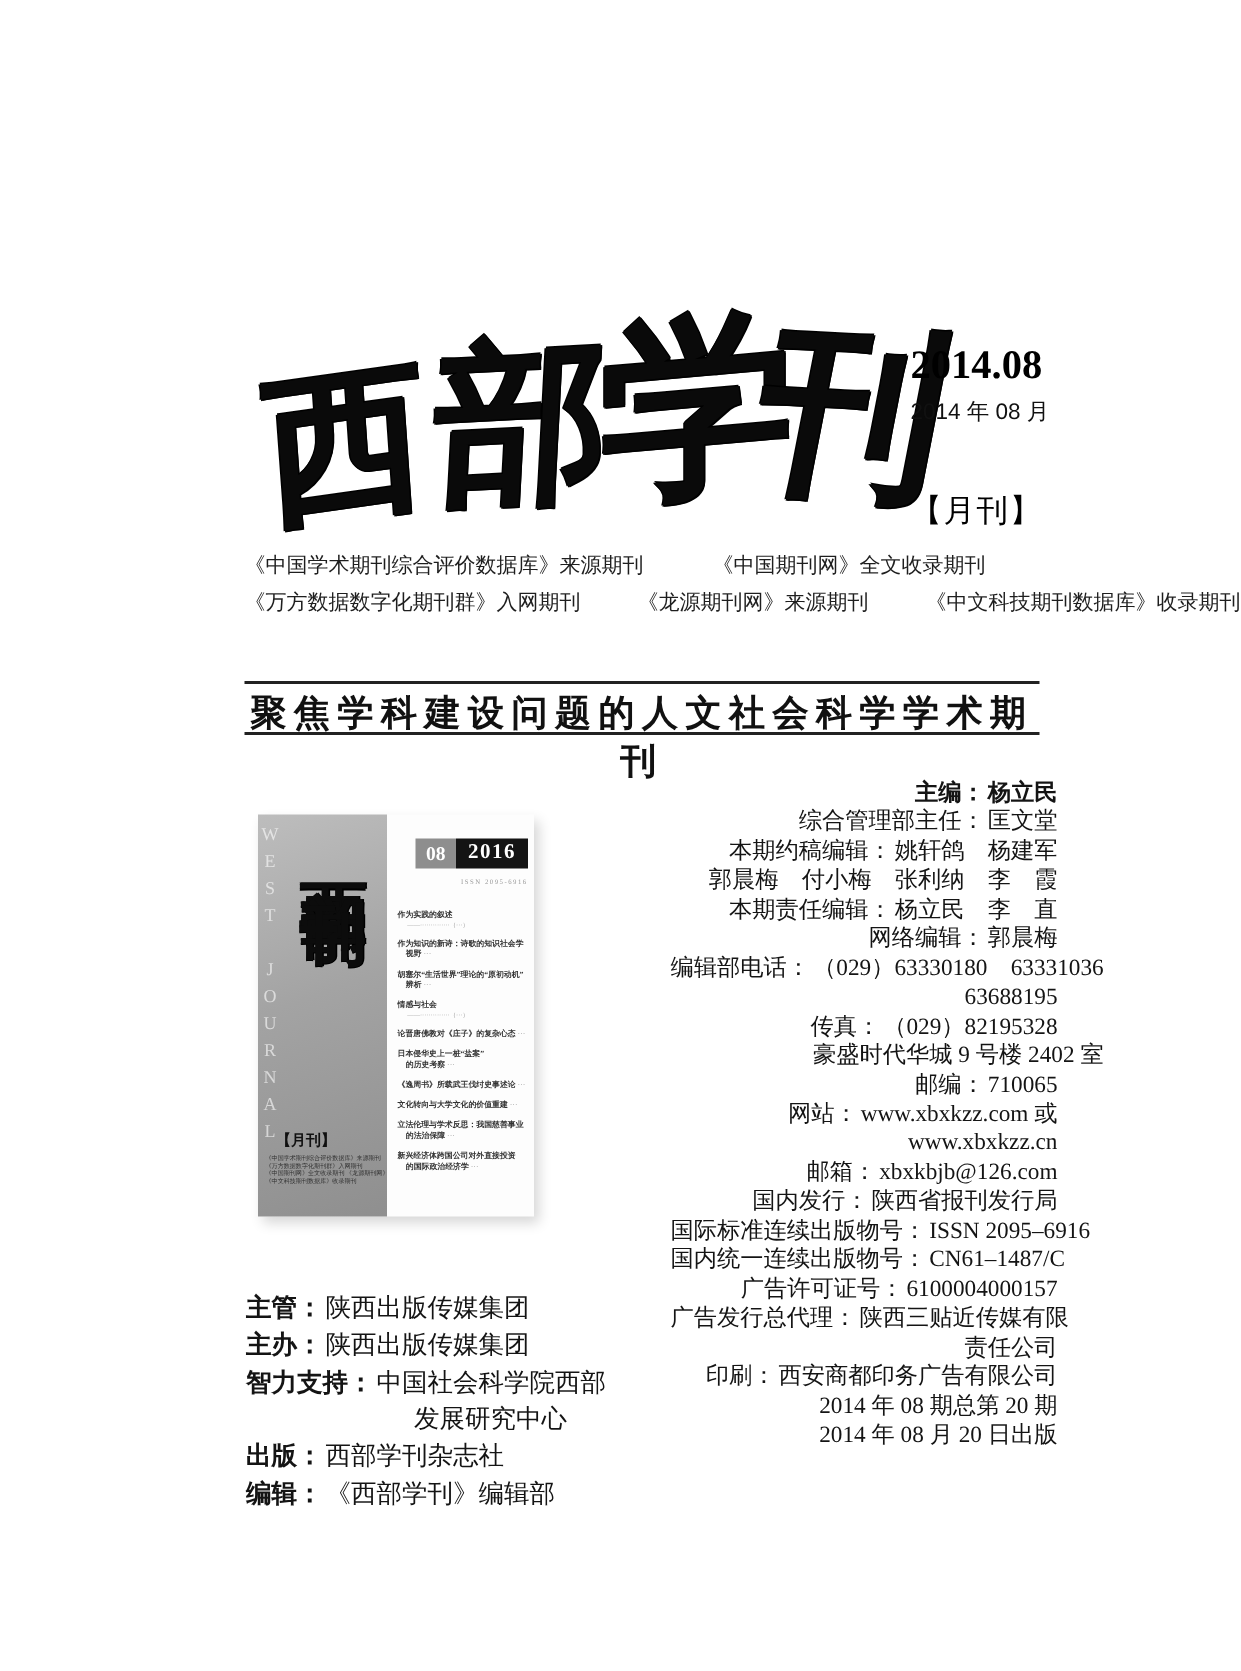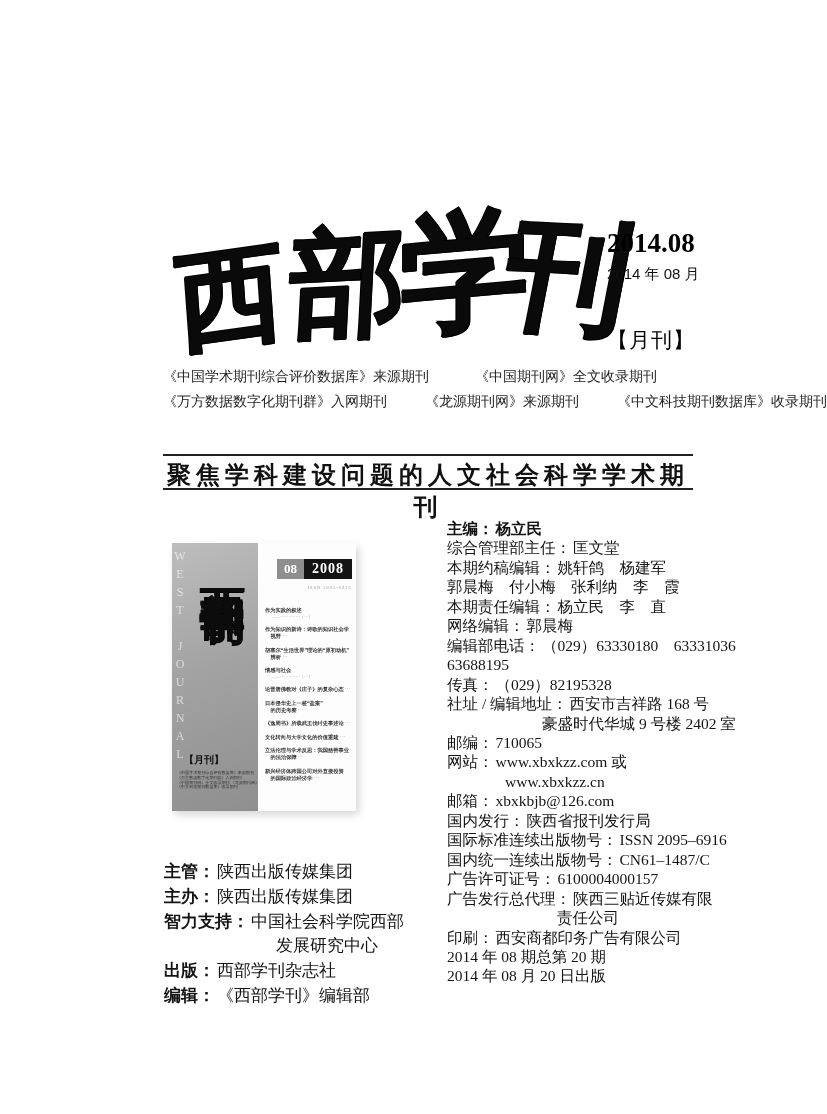--- a/index.html
+++ b/index.html
@@ -60,21 +60,21 @@
   .toc{position:absolute;top:64px;left:7px;width:178px;transform:scale(.5);transform-origin:0 0;}
   .toc-entry{margin-bottom:13px;}
   .toc-entry .tl{font-size:10.5px;line-height:14px;color:#333;font-weight:bold;white-space:nowrap;}
   .toc-entry .tl:last-of-type::after{content:" ···";color:#a5a5a5;font-weight:normal;}
   .toc-entry .t2{padding-left:11px;}
   .toc-entry .sub{font-size:8.5px;line-height:11px;color:#9b9b9b;padding-left:13px;white-space:nowrap;}
 
   
   .editorial{position:absolute;left:447px;top:519px;width:258px;font-size:15.5px;
              line-height:19.45px;color:#141414;}
-  .ed-row{white-space:nowrap;}
+  .ed-row{white-space:nowrap;text-align:right;}
   .ed-row .lbl{margin-right:2px;}
   .ed-row.bold{font-family:"Liberation Sans", sans-serif;font-weight:bold;font-size:15.5px;}
   .ed-row.ind-a{padding-left:95px;}
   .ed-row.ind-b{padding-left:58px;}
   .ed-row.ind-c{padding-left:110px;}
 
   
   .publisher{position:absolute;left:164px;top:860px;width:270px;font-size:17px;
              line-height:24.8px;color:#141414;}
   .pb-row{white-space:nowrap;}
@@ -126,21 +126,21 @@
 
       <div class="cf-line">《中国学术期刊综合评价数据库》来源期刊</div>
           <div class="cf-line">《万方数据数字化期刊群》入网期刊</div>
           <div class="cf-line">《中国期刊网》全文收录期刊 《龙源期刊网》来源期刊</div>
           <div class="cf-line">《中文科技期刊数据库》收录期刊</div>
         </div>
     </div>
     <div class="cv-right">
       <div class="badge">
         <span class="b08">08</span>
-        <span class="b2014">2008</span>
+        <span class="b2014">2016</span>
       </div>
       <div class="issn">ISSN 2095-6916</div>
       <div class="toc">
 
       <div class="toc-entry">
             <div class="tl">作为实践的叙述</div>
 
             <div class="sub">——··············（···）</div>
           </div>
           <div class="toc-entry">
@@ -211,23 +211,20 @@
       </div>
       <div class="ed-row">
         <span class="lbl">编辑部电话：</span><span class="val">（029）63330180　63331036</span>
       </div>
       <div class="ed-row">
         <span class="val">63688195</span>
       </div>
       <div class="ed-row">
         <span class="lbl">传真：</span><span class="val">（029）82195328</span>
       </div>
-      <div class="ed-row">
-        <span class="lbl">社址 / 编辑地址：</span><span class="val">西安市吉祥路 168 号</span>
-      </div>
       <div class="ed-row ind-a">
         <span class="val">豪盛时代华城 9 号楼 2402 室</span>
       </div>
       <div class="ed-row">
         <span class="lbl">邮编：</span><span class="val">710065</span>
       </div>
       <div class="ed-row">
         <span class="lbl">网站：</span><span class="val">www.xbxkzz.com 或</span>
       </div>
       <div class="ed-row ind-b">

